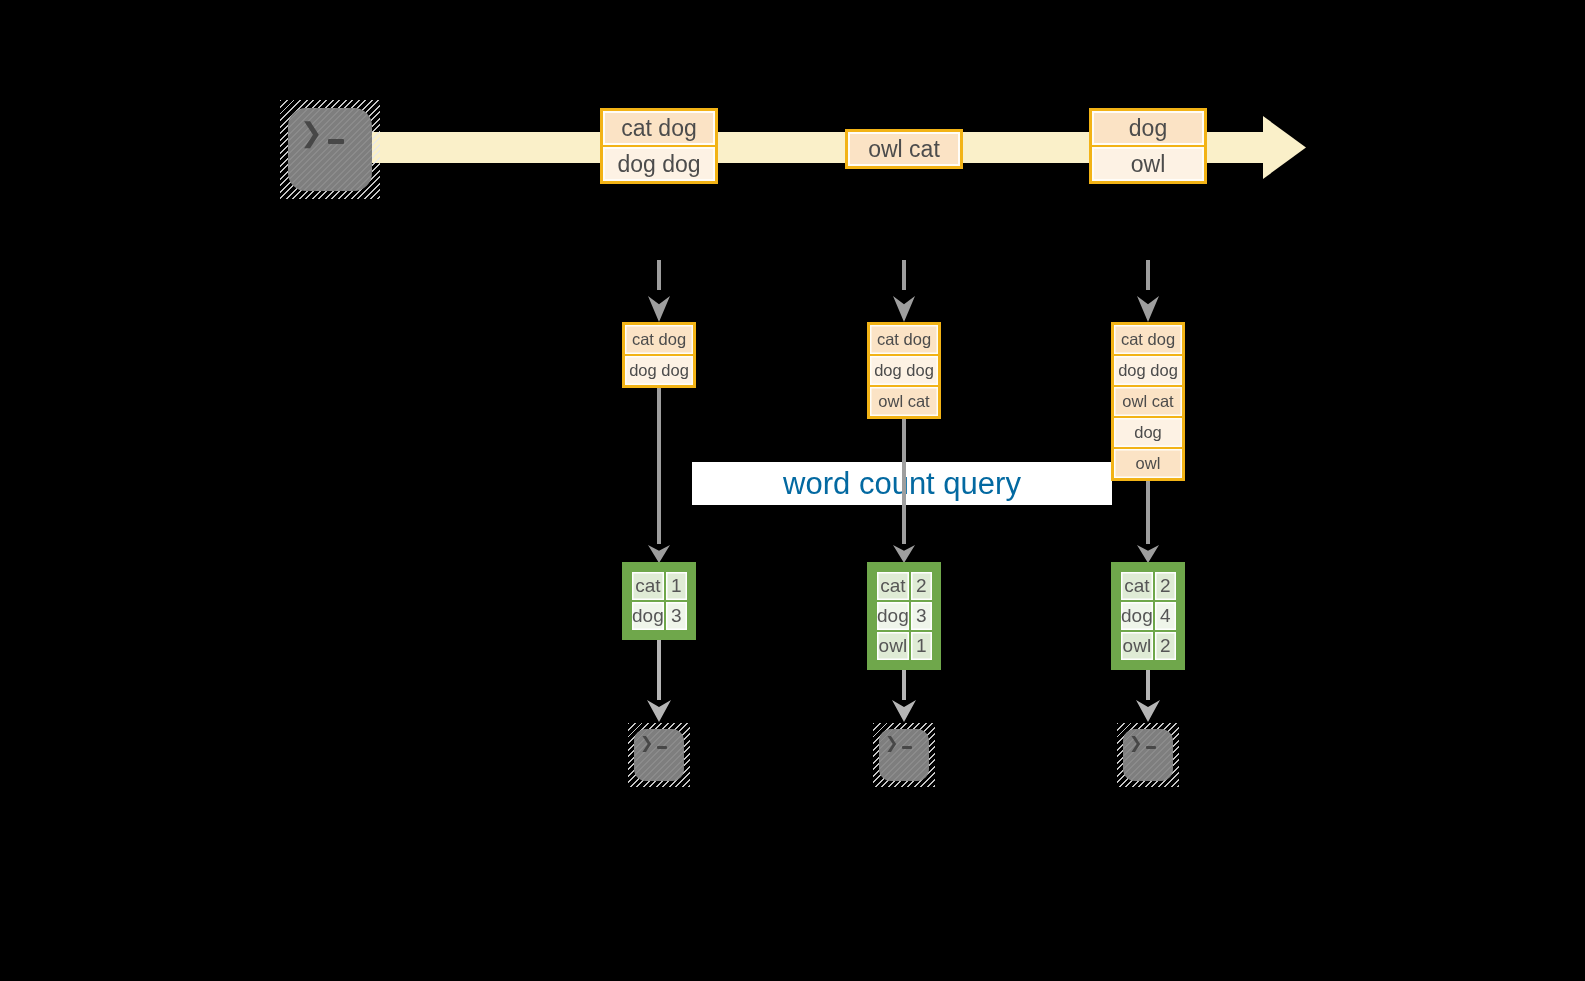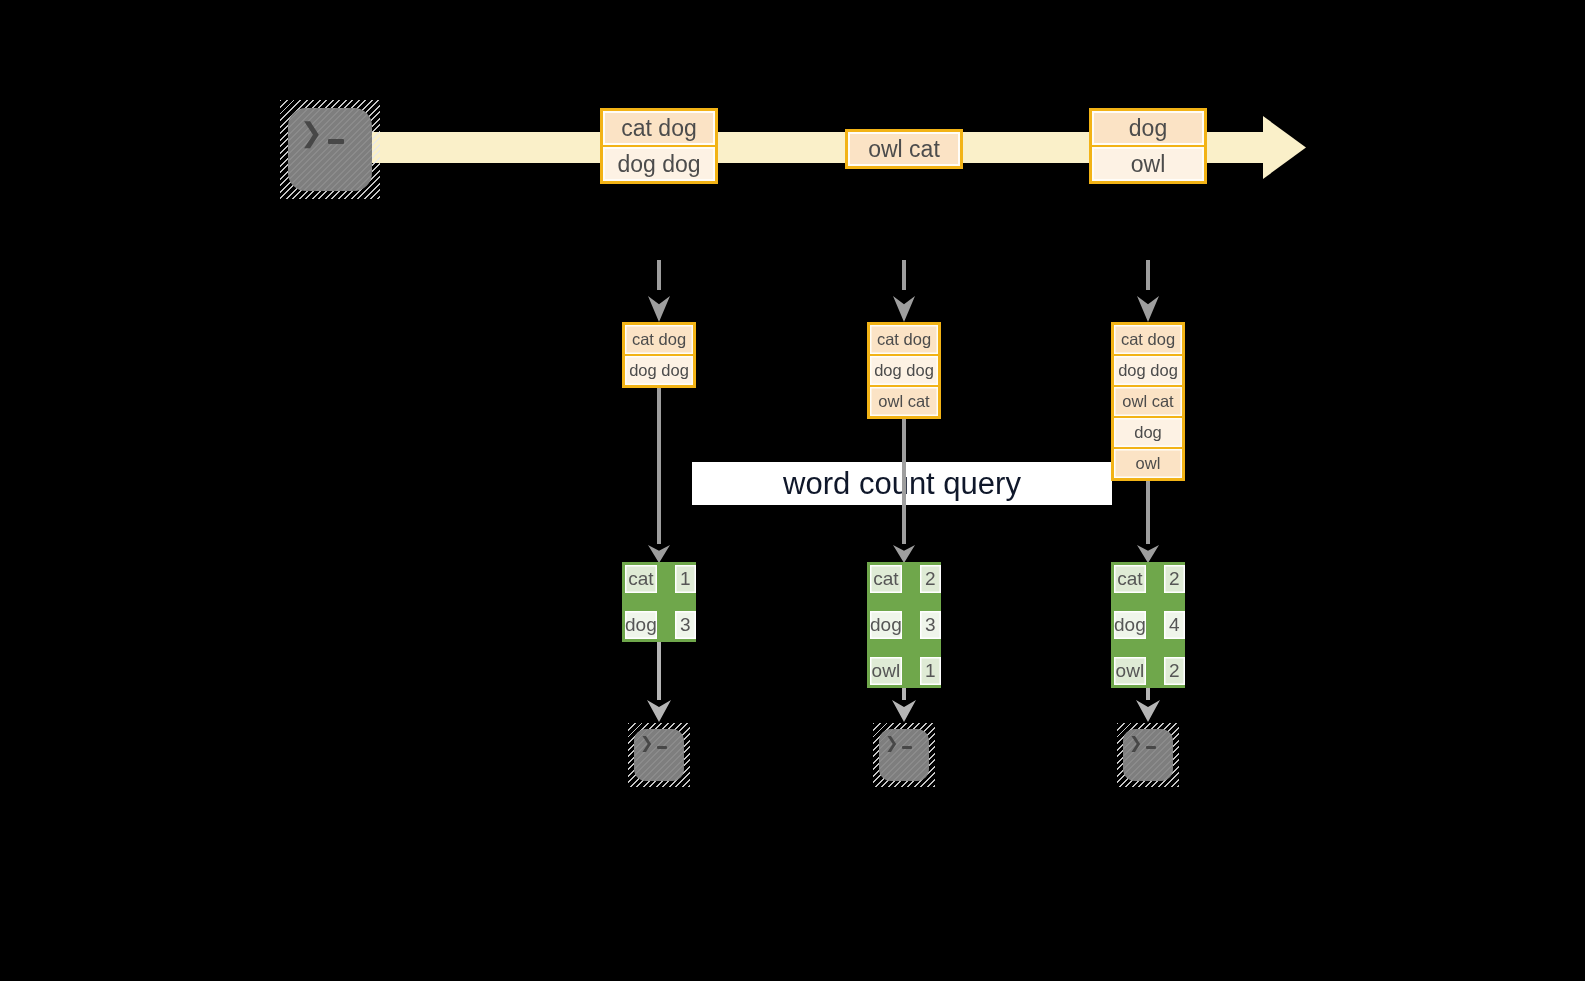--- a/index.html
+++ b/index.html
@@ -55,25 +55,25 @@
   .dashline{top:260px;height:30px;}
   .dashhead{top:296px;height:26px;}
   #mid1{top:388px;height:156px;} #mid2{top:419px;height:125px;} #mid3{top:481px;height:63px;}
   .midhead{top:545px;height:18px;}
   .botline{background:#b5b5b5;} .bothead{background:#b5b5b5;left:calc(var(--cx) - 12px);width:24px;top:700px;height:22px;}
   #bot1{top:626px;height:74px;} #bot2{top:656px;height:44px;} #bot3{top:656px;height:44px;}
 
   
   #band{position:absolute;left:692px;top:462px;width:420px;height:43px;background:#ffffff;z-index:2;
     display:flex;align-items:center;justify-content:center;}
-  #band .txt{font-size:31px;color:#0f172a;}
+  #band .txt{font-size:31px;color:#0369a1;}
 
   
   .gtable{position:absolute;z-index:4;left:calc(var(--cx) - 37px);top:562px;width:74px;box-sizing:border-box;
-    background:#6fa74b;padding:3px;display:grid;grid-template-columns:1fr 21px;gap:18px;}
+    background:#6fa74b;padding:10px;display:grid;grid-template-columns:1fr 21px;gap:2px;}
   .gtable .cell{height:28px;box-shadow:inset 0 0 0 1.5px #ffffff;display:flex;align-items:center;
     justify-content:center;font-size:19px;color:#565656;}
   .gtable .cell:nth-child(4n+1),.gtable .cell:nth-child(4n+2){background:#dfebd5;}
   .gtable .cell:nth-child(4n+3),.gtable .cell:nth-child(4n){background:#eff5ea;}
 </style>
 </head>
 <body>
 
 <div id="stage">
 

